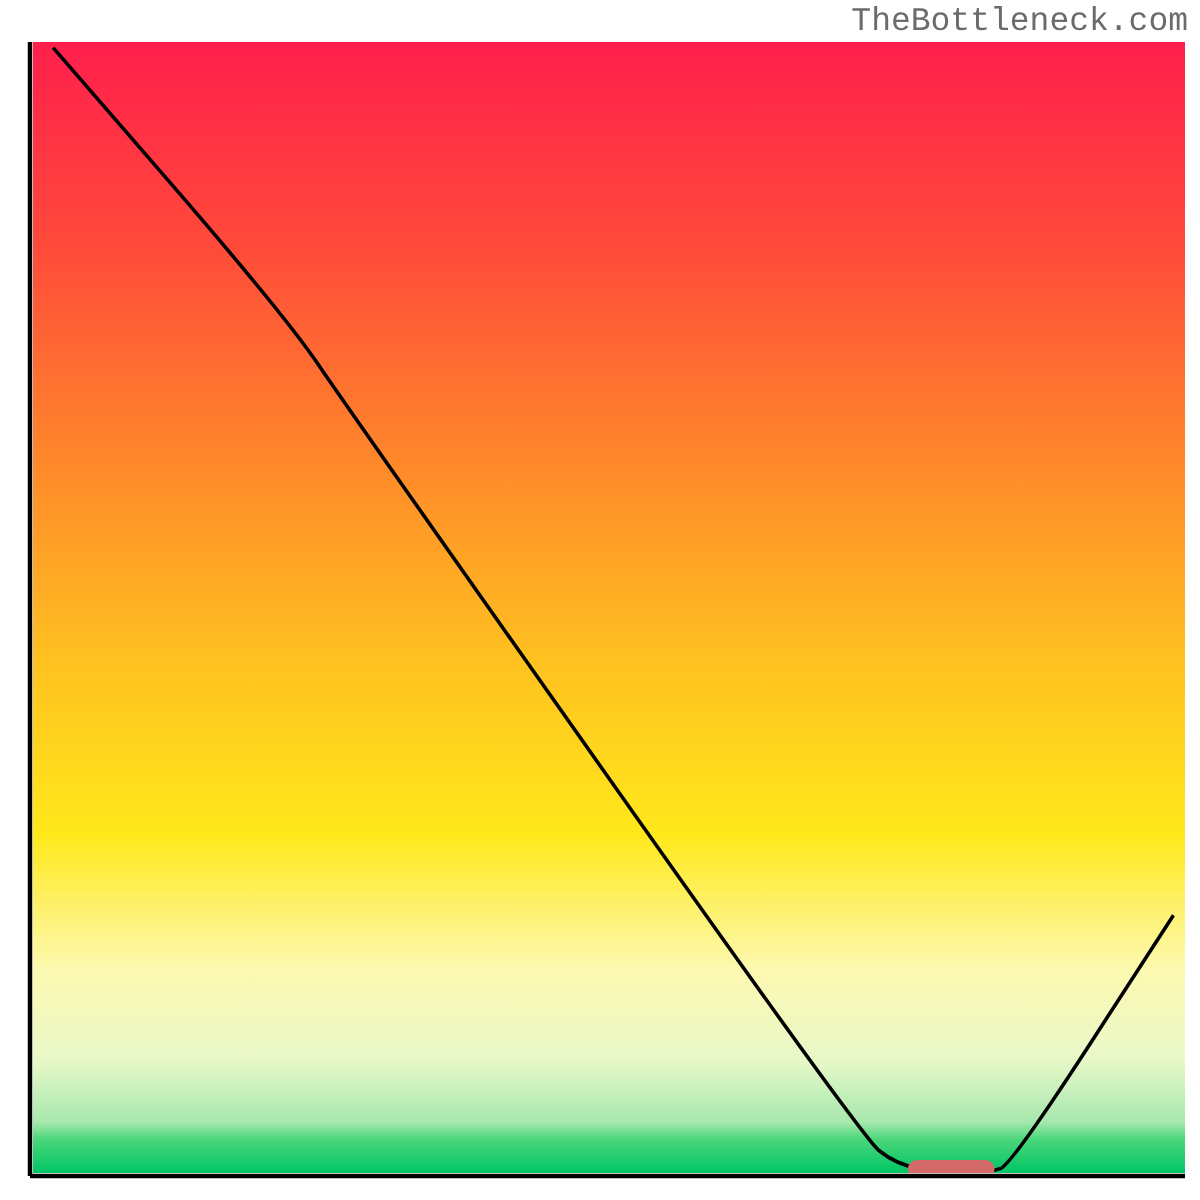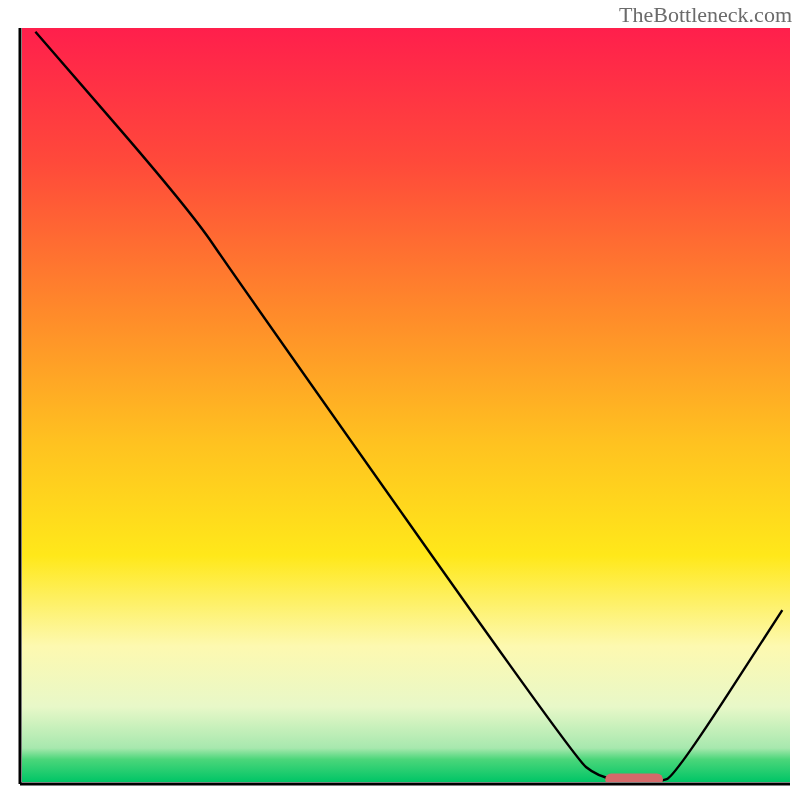--- a/index.html
+++ b/index.html
@@ -14,21 +14,21 @@
     position: relative;
     width: 800px;
     height: 800px;
   }
   .watermark {
     position: absolute;
     top: 2px;
     right: 8px;
     color: #6b6b6b;
     font-size: 22px;
-    font-family: Liberation Serif, serif;
+    font-family: Liberation Mono, monospace;
     z-index: 10;
   }
   svg {
     display: block;
   }
 </style>
 </head>
 <body>
 
 <div class="chart-container">

